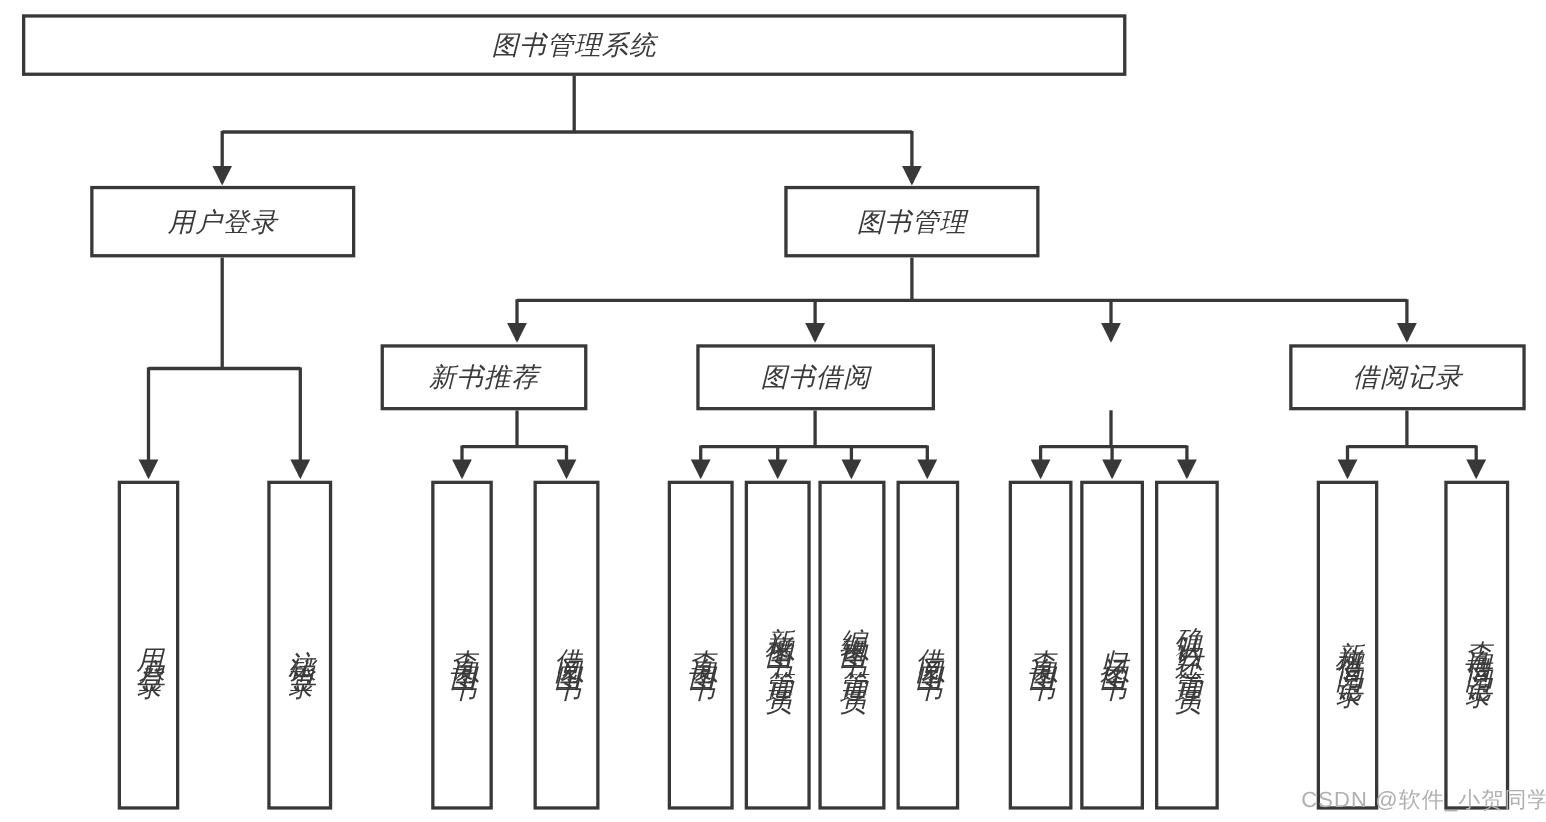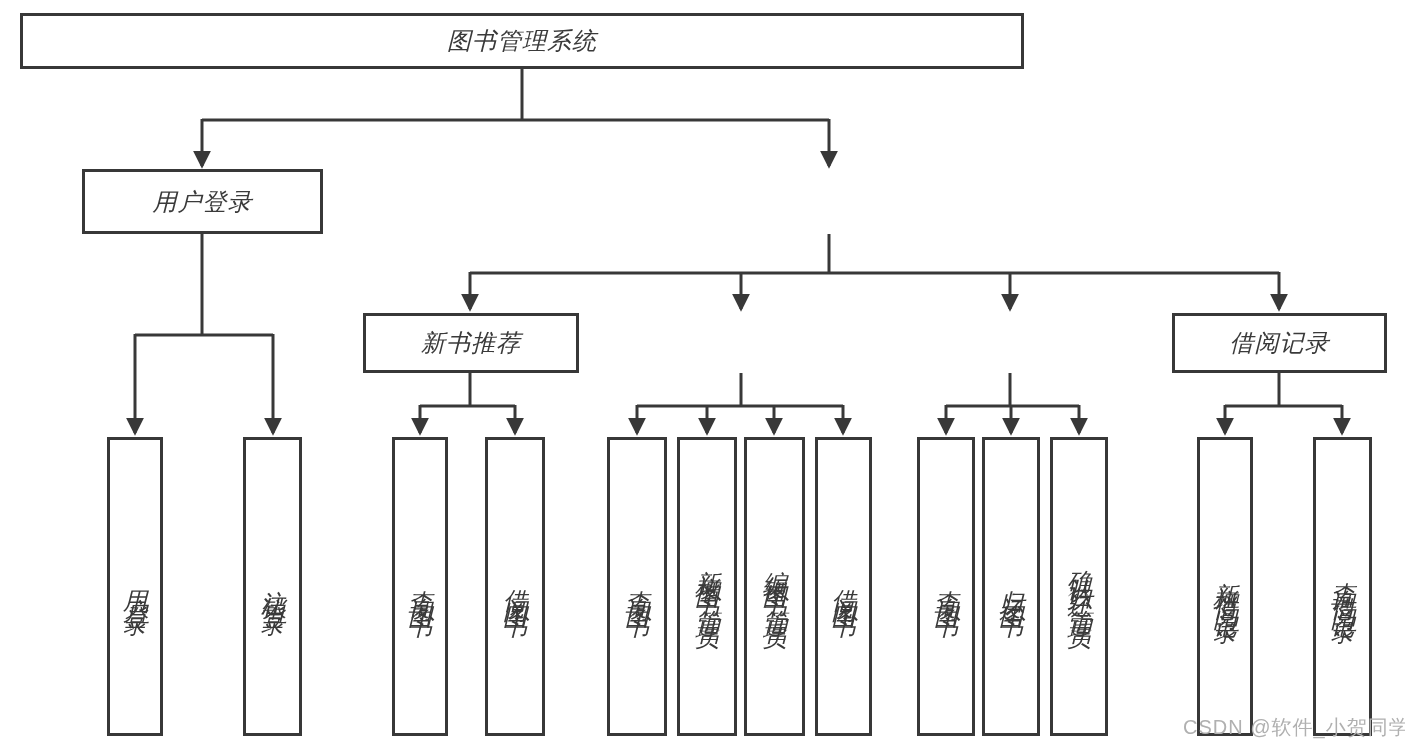--- a/index.html
+++ b/index.html
@@ -105,23 +105,29 @@
     </g>
   </svg>
 
   <div class="node" style="left:20px;top:13px;width:1004px;height:56px">
     <span>图书管理系统</span>
   </div>
 
   <div class="node" style="left:82px;top:169px;width:241px;height:65px">
     <span>用户登录</span>
   </div>
+  <div class="node" style="left:713px;top:169px;width:232px;height:65px">
+    <span>图书管理</span>
+  </div>
 
-  <div class="node" style="left:363px;top:313px;width:216px;height:60px">
+  <div class="node" style="left:346px;top:313px;width:188px;height:60px">
     <span>新书推荐</span>
+  </div>
+  <div class="node" style="left:633px;top:313px;width:217px;height:60px">
+    <span>图书借阅</span>
   </div>
   <div class="node" style="left:1172px;top:313px;width:215px;height:60px">
     <span>借阅记录</span>
   </div>
 
   <div class="node leaf" style="left:107px;top:437px;width:56px;height:299px">
     <span class="vtext">用户登录</span>
   </div>
   <div class="node leaf" style="left:243px;top:437px;width:59px;height:299px">
     <span class="vtext">注销登录</span>

